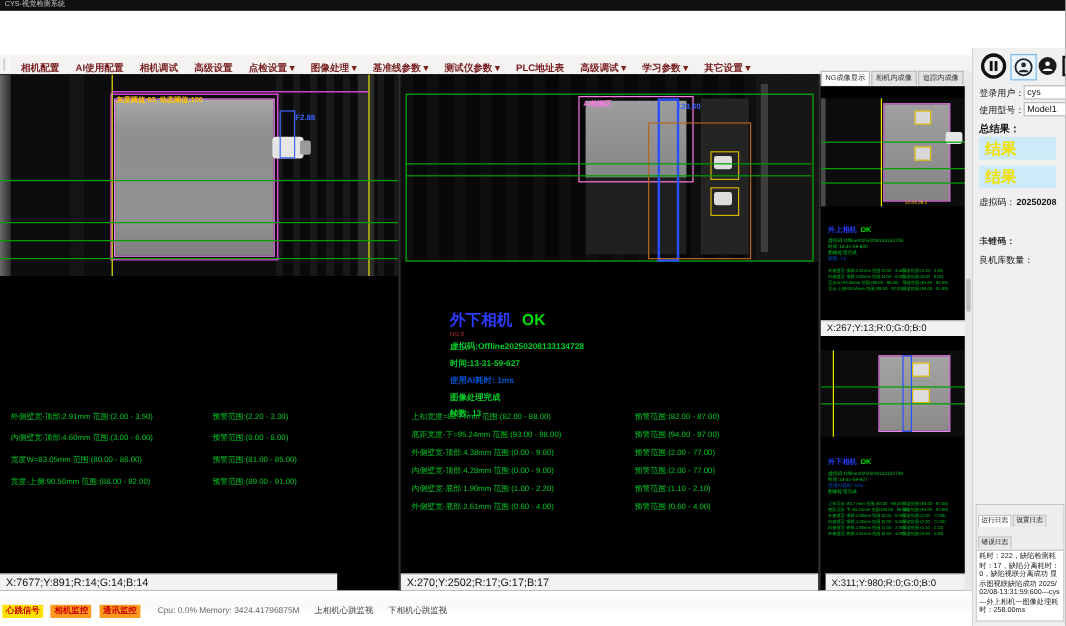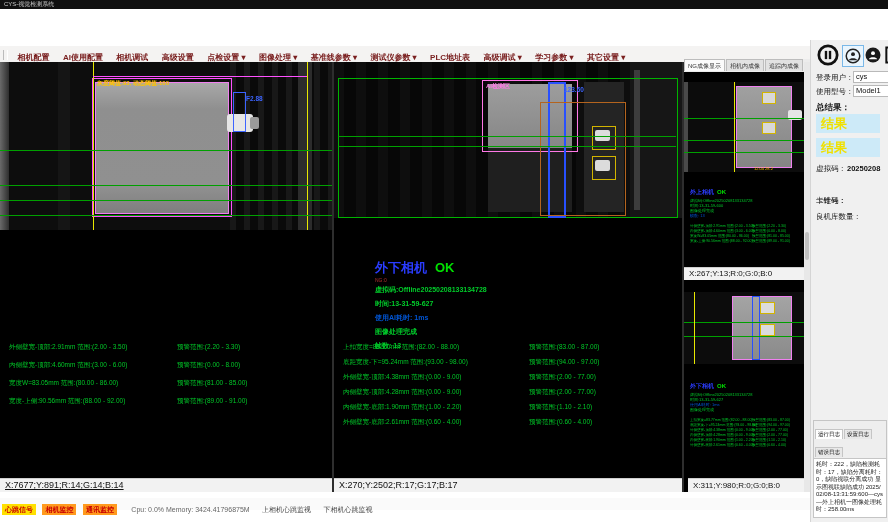--- a/index.html
+++ b/index.html
@@ -123,21 +123,21 @@
       <div class="m-row" style="margin-bottom:9px;">
           <span style="width:168px;">宽度W=83.05mm 范围:(80.00 - 86.00)</span>
           <span>预警范围:(81.00 - 85.00)</span>
         </div>
       <div class="m-row">
           <span style="width:168px;">宽度-上侧:90.56mm 范围:(88.00 - 92.00)</span>
           <span>预警范围:(89.00 - 91.00)</span>
         </div>
     </div>
   </div>
-  <div class="abs coordbar" style="left:0;top:478px;width:332px;height:14px;text-decoration:underline;">X:7677;Y:891;R:14;G:14;B:14</div>
+  <div class="abs coordbar" style="left:0;top:478px;width:281px;height:14px;">X:7677;Y:891;R:14;G:14;B:14</div>
 
   <div class="abs" style="left:332px;top:62px;width:2px;height:430px;background:#2e2e2e;"></div>
 
   <div class="abs canvas" style="left:334px;top:62px;width:348px;height:416px;">
 
     <div class="abs" style="left:0;top:0;width:348px;height:156px;background:repeating-linear-gradient(90deg,#0e0e0e 0 10px,#070707 10px 22px);">
       <div class="abs" style="left:296px;top:0;width:52px;height:156px;background:#161616;"></div>
       <div class="abs" style="left:300px;top:8px;width:6px;height:140px;background:#3d3d3d;"></div>
       <div class="abs" style="left:250px;top:20px;width:40px;height:130px;background:#242424;"></div>
 

